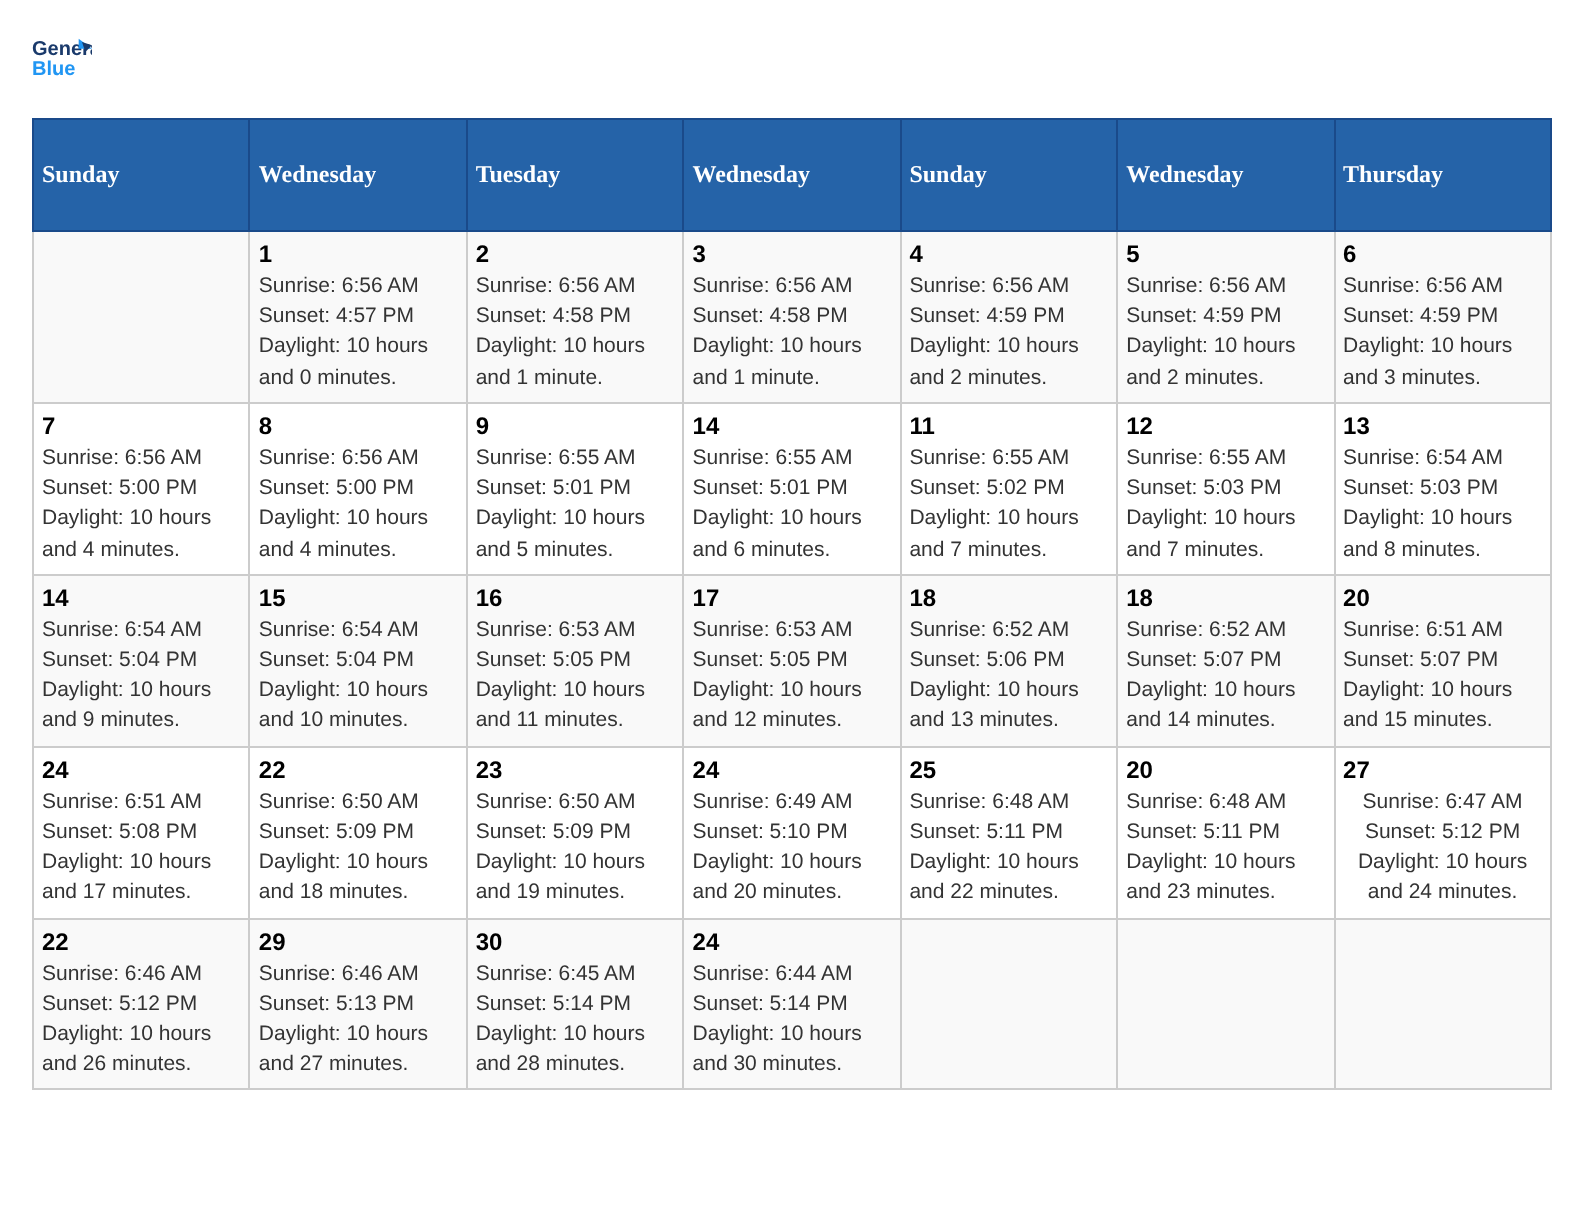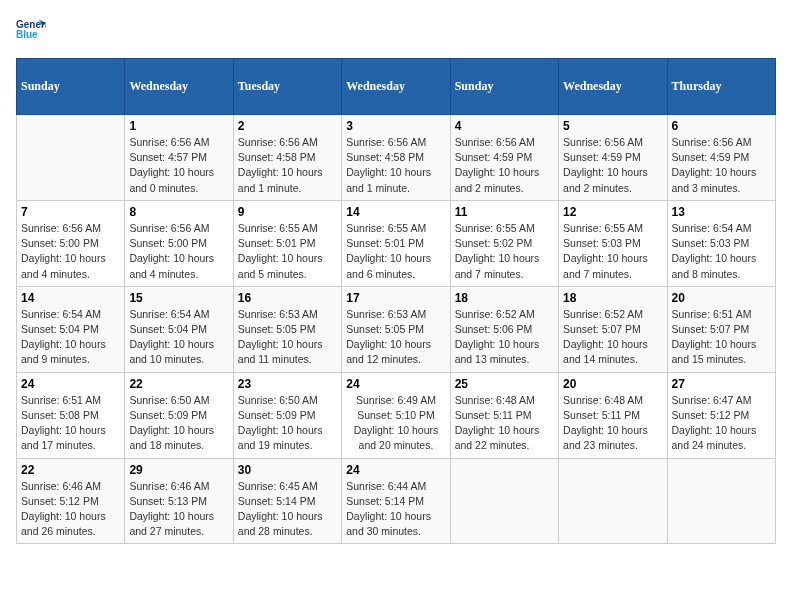--- a/index.html
+++ b/index.html
@@ -280,42 +280,42 @@
         </td>
         <td>
           <span class="day-num">23</span>
           <div class="day-info" style="white-space: pre-line;">Sunrise: 6:50 AM
 Sunset: 5:09 PM
 Daylight: 10 hours
 and 19 minutes.</div>
         </td>
         <td>
           <span class="day-num">24</span>
-          <div class="day-info" style="white-space: pre-line; text-align: center;">Sunrise: 6:49 AM
+          <div class="day-info" style="white-space: pre-line;">Sunrise: 6:49 AM
 Sunset: 5:10 PM
 Daylight: 10 hours
 and 20 minutes.</div>
         </td>
         <td>
           <span class="day-num">25</span>
           <div class="day-info" style="white-space: pre-line;">Sunrise: 6:48 AM
 Sunset: 5:11 PM
 Daylight: 10 hours
 and 22 minutes.</div>
         </td>
         <td>
           <span class="day-num">20</span>
           <div class="day-info" style="white-space: pre-line;">Sunrise: 6:48 AM
 Sunset: 5:11 PM
 Daylight: 10 hours
 and 23 minutes.</div>
         </td>
         <td>
           <span class="day-num">27</span>
-          <div class="day-info" style="white-space: pre-line;">Sunrise: 6:47 AM
+          <div class="day-info" style="white-space: pre-line; text-align: center;">Sunrise: 6:47 AM
 Sunset: 5:12 PM
 Daylight: 10 hours
 and 24 minutes.</div>
         </td>
       </tr>
       <tr>
         <td>
           <span class="day-num">22</span>
           <div class="day-info" style="white-space: pre-line;">Sunrise: 6:46 AM
 Sunset: 5:12 PM

